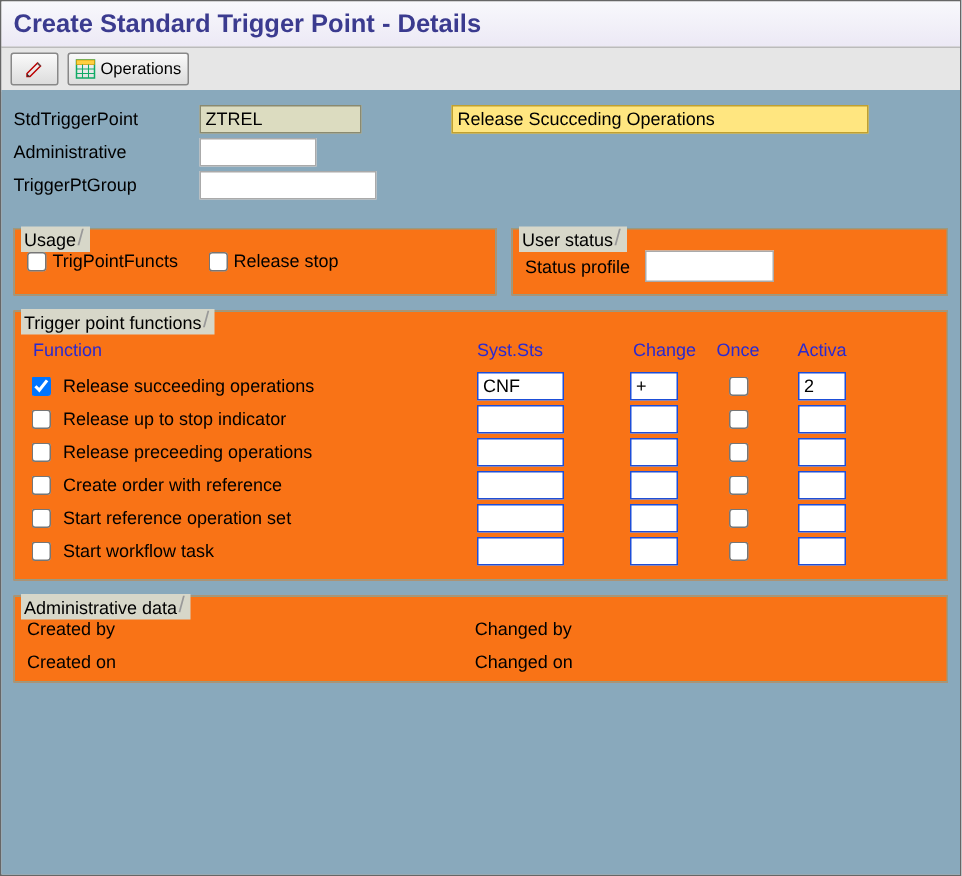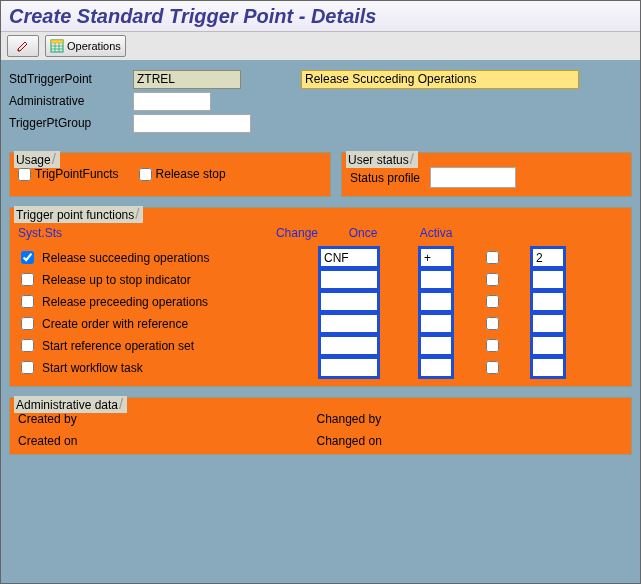--- a/index.html
+++ b/index.html
@@ -23,22 +23,21 @@
   .title-bar {
     background: linear-gradient(to bottom, #f8f8fc 0%, #ece9f5 100%);
     border-bottom: 1px solid #bbb;
     height: 30px;
     display: flex;
     align-items: center;
     padding: 0 8px;
   }
   .title-bar .title-text {
     color: #3b3b8f;
-    font-size: 20px;
-    font-style: italic;
+    font-size: 17px;
     font-weight: bold;
   }
   
   .toolbar {
     background: #e6e6e6;
     border-bottom: 1px solid #aaa;
     height: 28px;
     display: flex;
     align-items: center;
     gap: 6px;
@@ -157,21 +156,21 @@
   .func-header { font-size:12px; color:#2a2ad0; margin-bottom:2px;}
   .func-header .h-function { padding-left:4px; grid-column: 1 / span 2; }
   .func-header .h-sys { }
   .func-header .h-change { text-align:right; }
   .func-header .h-once, .func-header .h-activa { text-align:center; }
   .func-row .cell { }
   .func-row input[type=checkbox] { width:13px; height:13px; margin:0; }
   .func-row .chkcell { display:flex; align-items:center; justify-content:center; width:18px;}
   .func-row .name { padding-left:4px; }
   .sm-input {
-    background:#fff; border:3px solid #1d4ed8; height:17px; width:50px;
+    background:#fff; border:1px solid #1d4ed8; height:17px; width:50px;
     font-family:inherit; font-size:12px; padding:0 3px;
   }
   .once-cell, .act-cell, .change-cell { display:flex; justify-content:center; }
 
   
   .admin-grid {
     display: grid;
     grid-template-columns: 100px 1fr 108px 1fr;
     row-gap: 8px;
     padding: 6px 8px 6px 8px;
@@ -259,20 +258,21 @@
       </div>
     </div>
 
     <div class="groupbox gb-full" style="padding-bottom:8px;">
       <div class="gb-title-wrap">
         <span>Trigger point functions</span>
         <span class="slash">/</span>
       </div>
       <div style="padding:6px 8px 0 8px;">
         <div class="func-header">
+          <span class="h-function">Function</span>
           <span class="h-sys">Syst.Sts</span>
           <span class="h-change">Change</span>
           <span class="h-once">Once</span>
           <span class="h-activa">Activa</span>
         </div>
         <div id="func-rows">
             <div class="func-row">
               <div class="chkcell">
                 <input type="checkbox" checked="" style="">
               </div>

